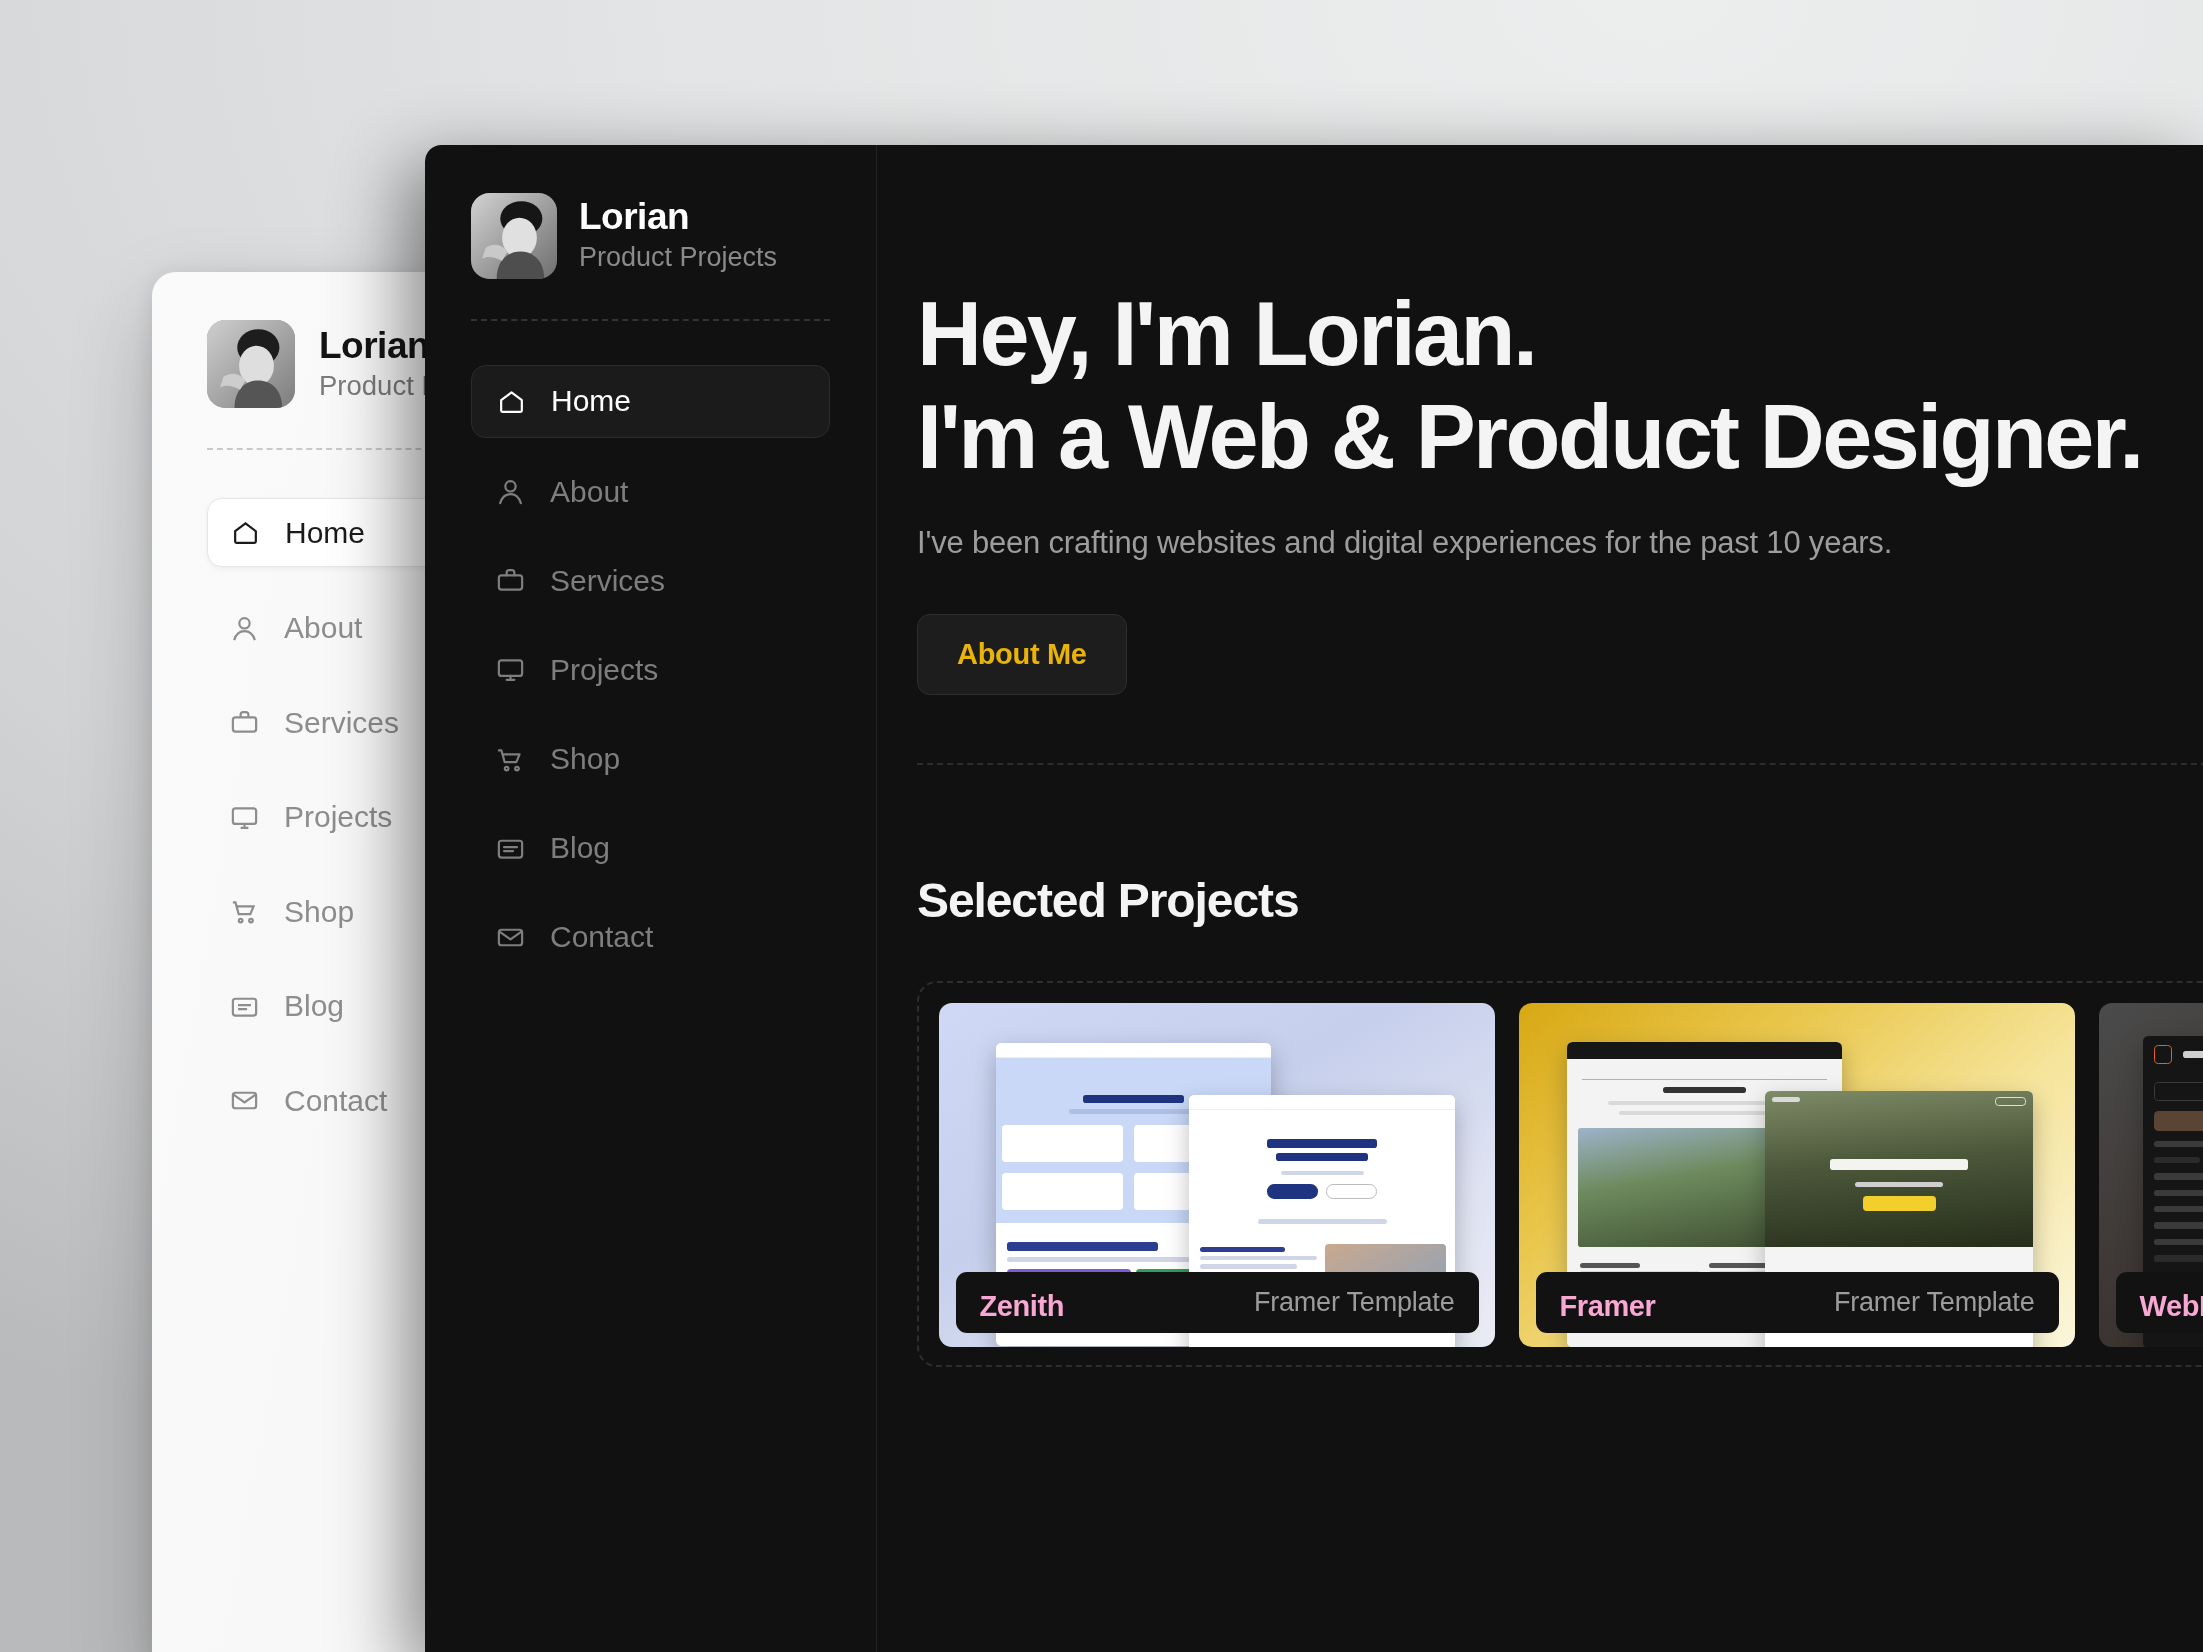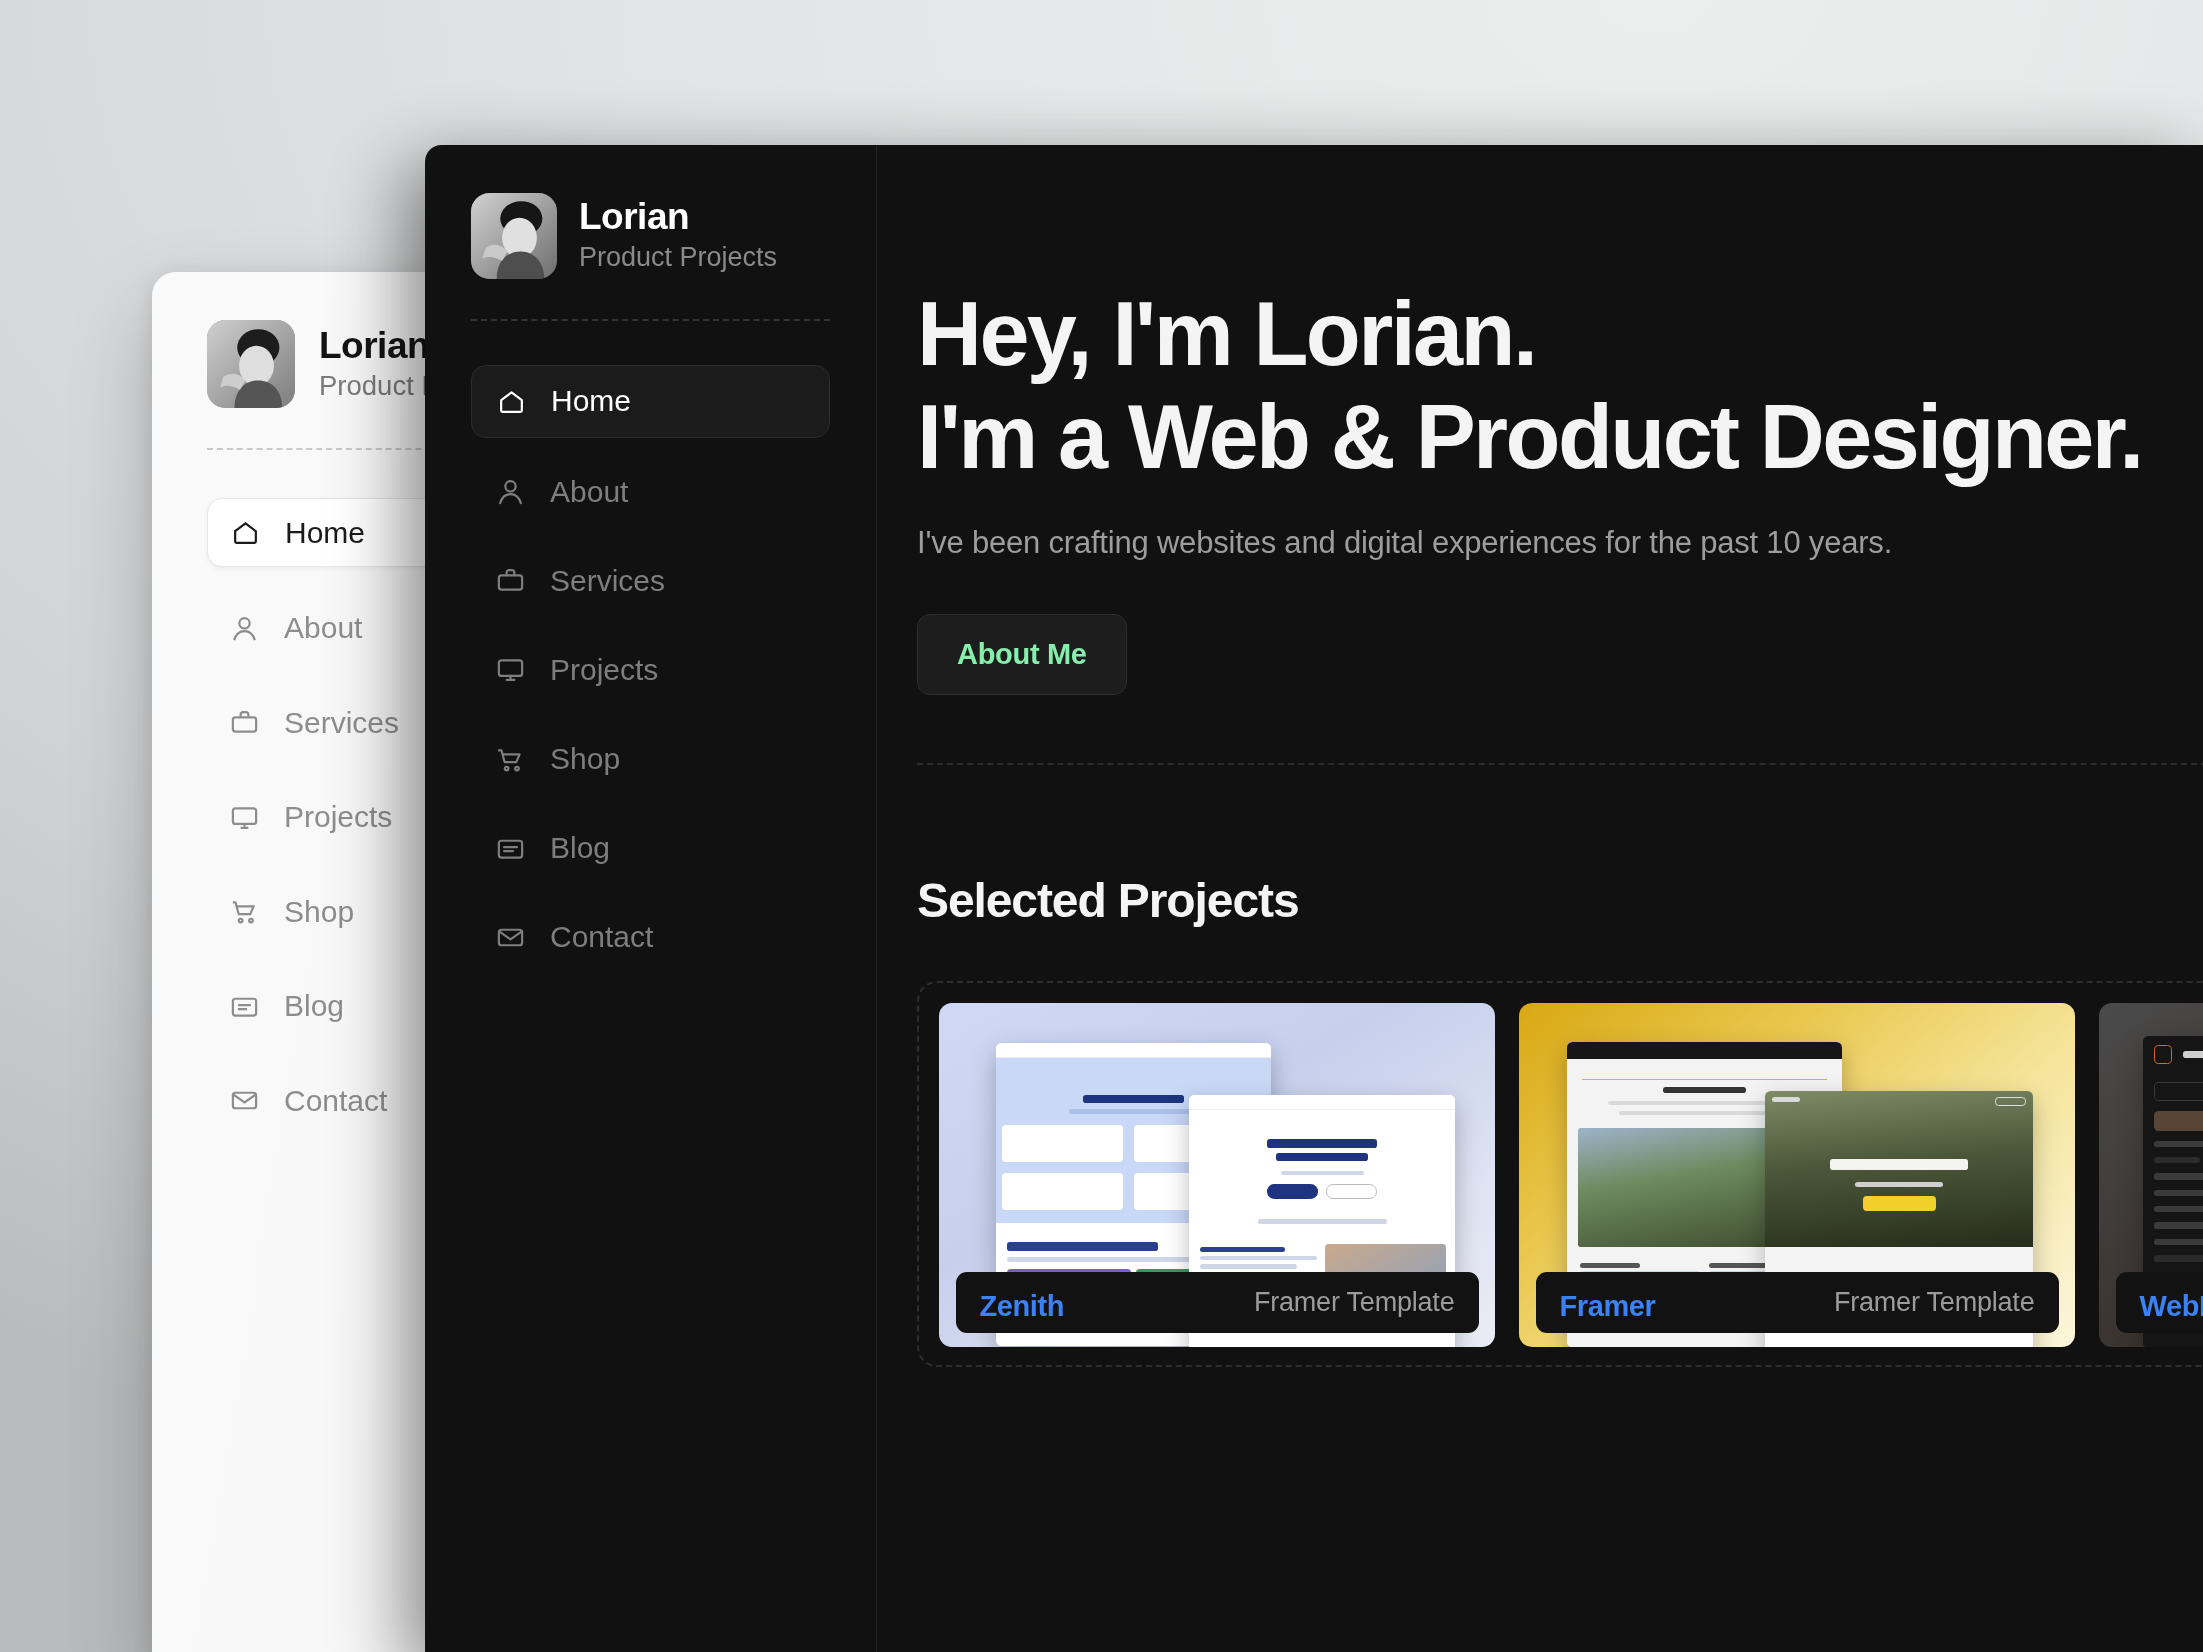--- a/index.html
+++ b/index.html
@@ -96,40 +96,40 @@
   }
   .lede{
     margin-top:37px; font-size:31px; color:#9d9d9d; letter-spacing:-0.2px;
   }
   .btn-row{ margin-top:53px; display:flex; gap:26px; }
   .btn{
     font-size:29px; font-weight:700; padding:23px 39px; border-radius:13px;
     border:none; cursor:pointer; letter-spacing:-0.3px;
   }
   .btn-primary{ background:#f5f5f5; color:#111111; }
-  .btn-secondary{ background:#1d1d1d; color:#86efac; border:0.9px solid #2e2e2e; }
+  .btn-secondary{ background:#1d1d1d; color:#eab308; border:0.9px solid #2e2e2e; }
 
   .hr-dash{ margin-top:68px; margin-right:0; border-top:2.8px dashed #2c2c2c; }
 
   .h2{ margin-top:108px; font-size:48px; font-weight:700; color:#f4f4f4; letter-spacing:-1.1px;}
 
   .proj-wrap{
     margin-top:53px; border:2.8px dashed #2e2e2e; border-right:none;
     border-radius:20px 0 0 20px; padding:20px; display:flex; gap:24px;
     overflow:hidden; height:386px;
   }
   .card{
     position:relative; width:556px; flex:none; height:344px; border-radius:13px; overflow:hidden;
   }
   .card .label{
     position:absolute; left:16.5px; right:16.5px; bottom:14.7px; height:61px;
     background:#121212; border-radius:11px; display:flex; align-items:center;
     justify-content:space-between; padding:0 24px;
   }
-  .label .ttl{ color:#3b82f6; font-size:29px; font-weight:700; letter-spacing:-0.4px;margin-top:8px;}
+  .label .ttl{ color:#f9a8d4; font-size:29px; font-weight:700; letter-spacing:-0.4px;margin-top:8px;}
   .label .sub{ color:#9c9c9c; font-size:27px; letter-spacing:-0.2px;}
 
   
   .c-zenith{ background:linear-gradient(150deg,#cfd9f5 0%,#c6cfec 40%,#dfe3f2 75%,#e9ebf4 100%); }
   
   .c-venture{ background:linear-gradient(140deg,#d8a814 0%,#e9c64b 30%,#f5e49a 62%,#fbf6dc 100%); }
   
   .c-webhub{ background:linear-gradient(140deg,#4b4b4b 0%,#3a3330 45%,#2a2422 100%); }
 
   

